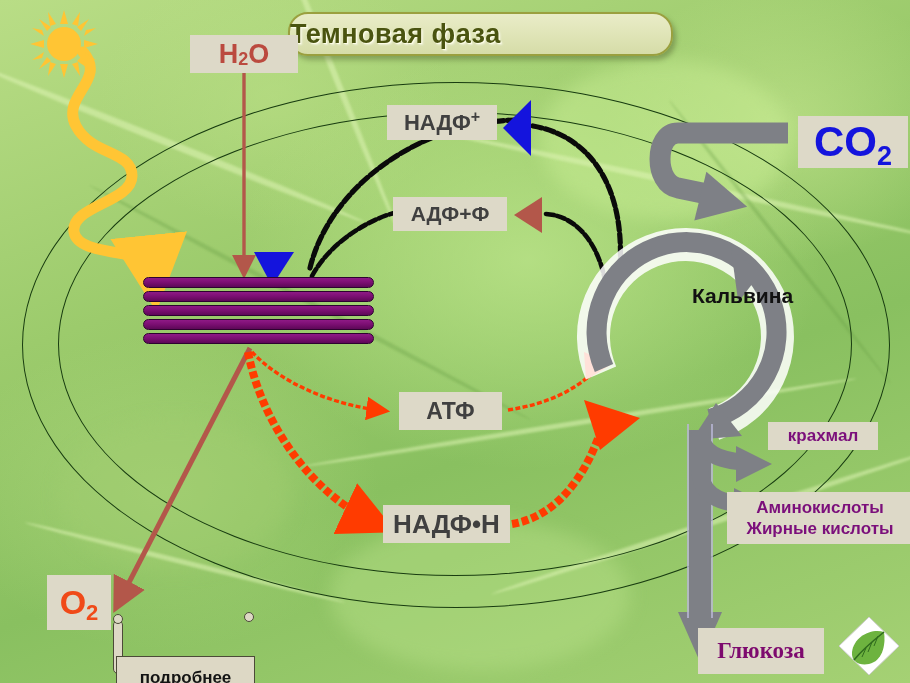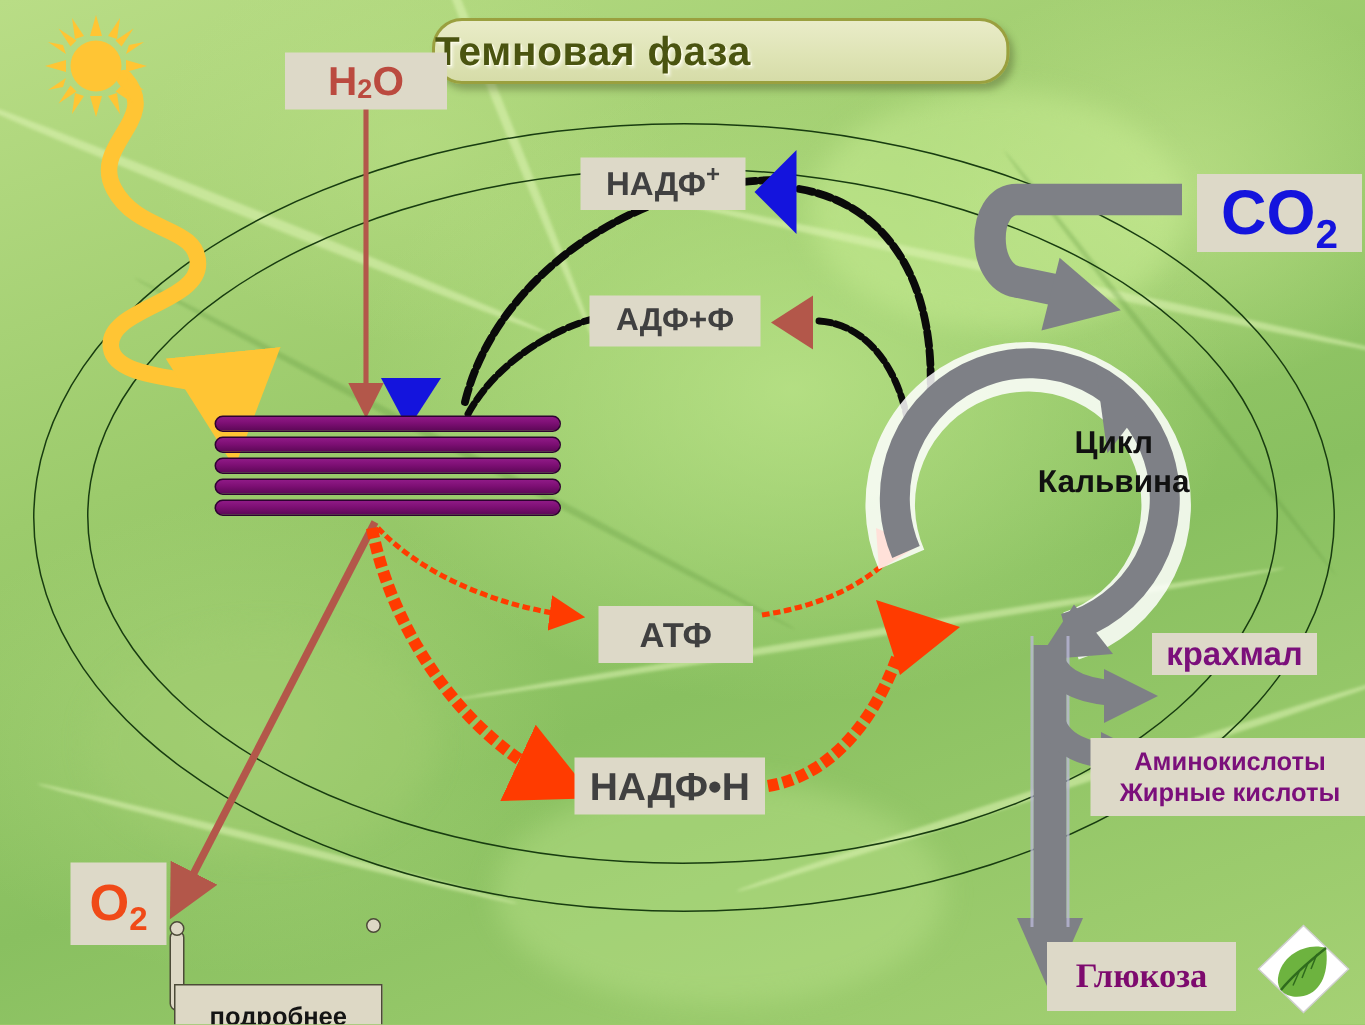--- a/index.html
+++ b/index.html
@@ -230,34 +230,33 @@
 
   <div class="lbl" style="left:387px;top:105px;width:110px;height:35px;font-size:22px;">
     <span class="c-black">НАДФ</span>
       <span class="c-black" style="font-size:16px;align-self:flex-start;padding-top:3px;">+</span>
   </div>
 
   <div class="lbl c-black" style="left:393px;top:197px;width:114px;height:34px;font-size:21px;">
     <span>АДФ+Ф</span>
   </div>
 
-  <div class="lbl c-black" style="left:399px;top:392px;width:103px;height:38px;font-size:23px;margin-top:12px;">
+  <div class="lbl c-black" style="left:399px;top:392px;width:103px;height:38px;font-size:23px;">
     <span>АТФ</span>
   </div>
 
   <div class="lbl c-black" style="left:383px;top:505px;width:127px;height:38px;font-size:26px;">
     <span>НАДФ•Н</span>
   </div>
 
   <div id="calvin-text">
-    <div>Цикл</div>
     <div>Кальвина</div>
   </div>
 
-  <div class="lbl c-purple" style="left:768px;top:422px;width:110px;height:28px;font-size:22px;">
+  <div class="lbl c-purple" style="left:768px;top:422px;width:110px;height:28px;font-size:17px;">
     <span>крахмал</span>
   </div>
 
   <div class="lbl c-purple" style="left:727px;top:492px;width:186px;height:52px;font-size:17px;flex-direction:column;justify-content:center;line-height:1.25;overflow:hidden;">
     <span>Аминокислоты</span>
     <span>Жирные кислоты</span>
   </div>
 
   <div class="lbl" style="left:686px;top:628px;width:126px;height:46px;font-size:23px;font-family:'Liberation Serif',serif;margin-left:12px;">
     <span class="c-glucose">Глюкоза</span>

